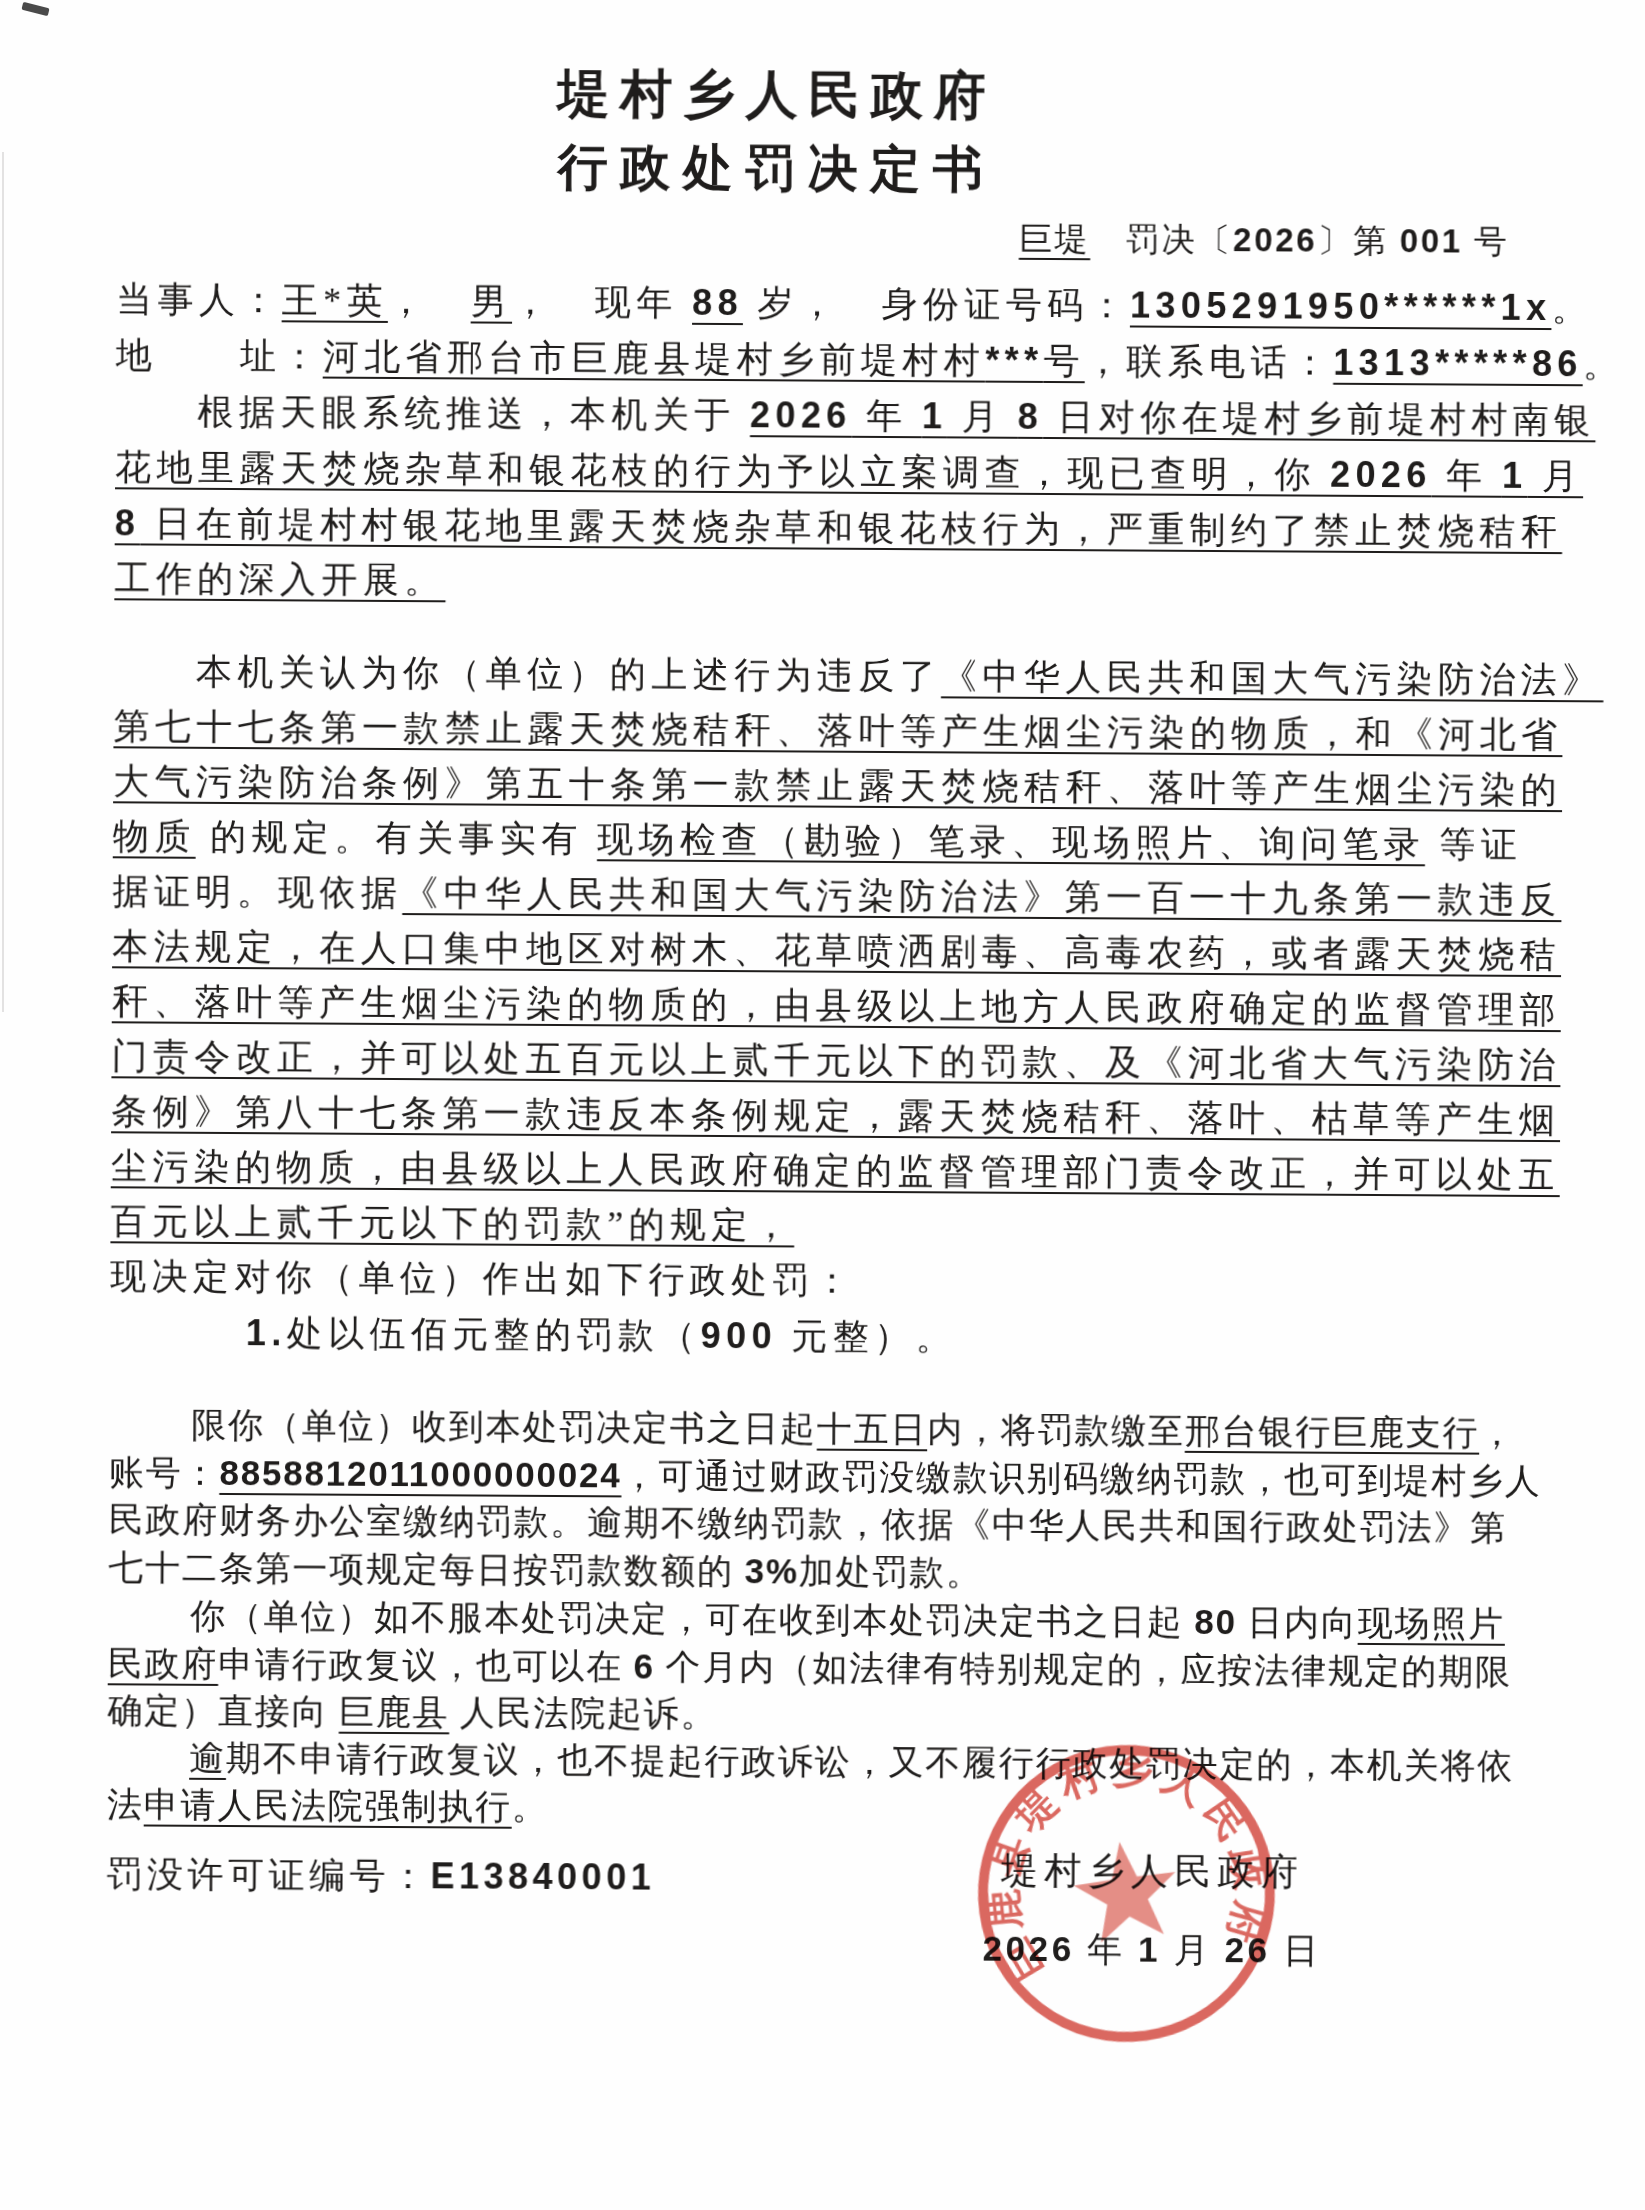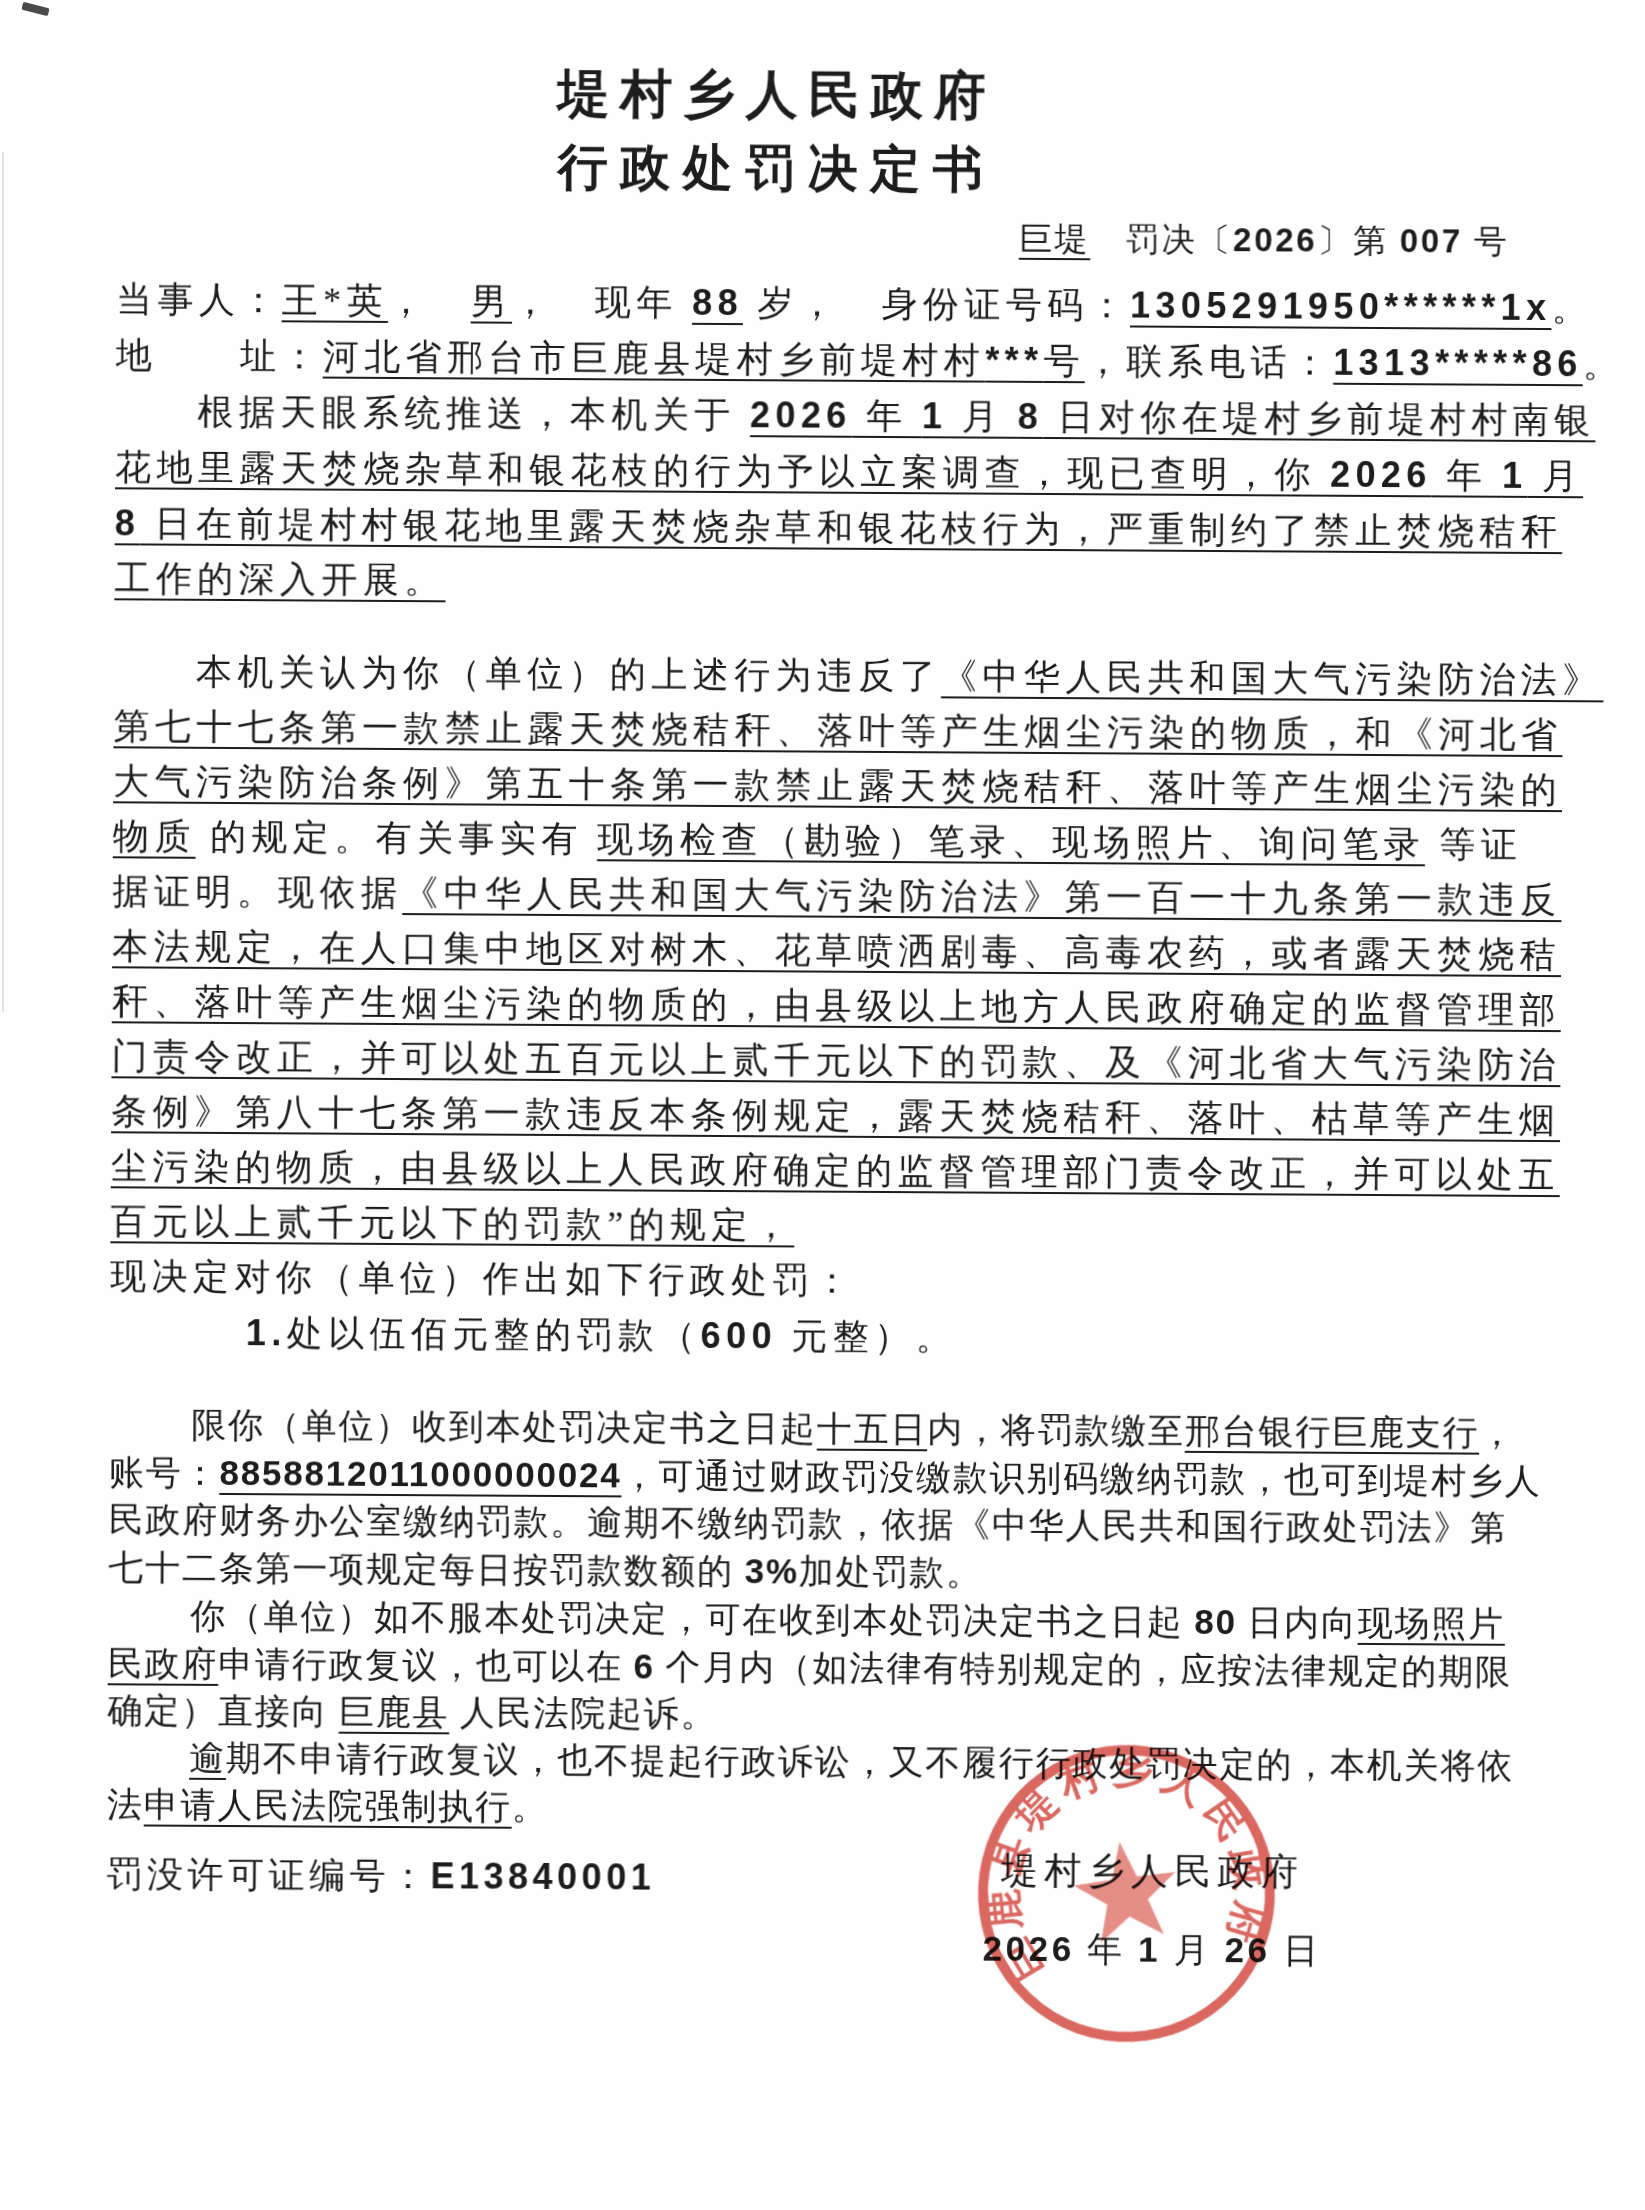--- a/index.html
+++ b/index.html
@@ -42,21 +42,21 @@
   <div class="mark-tl"></div>
   <div class="edge-line"></div>
 
   <div class="content">
 
     <div class="header">
       <div class="t1">堤村乡人民政府</div>
       <div class="t2">行政处罚决定书</div>
     </div>
 
-    <div class="docnum"><span class="u">巨堤</span><span class="">　罚决〔</span><span class="n">2026</span><span class="">〕第 </span><span class="n">007</span><span class=""> 号</span></div>
+    <div class="docnum"><span class="u">巨堤</span><span class="">　罚决〔</span><span class="n">2026</span><span class="">〕第 </span><span class="n">001</span><span class=""> 号</span></div>
 
     <div id="doc-body">
         <div class="block blk-a">
           <div class="line"><span class="">当事人：</span><span class="u">王*英</span><span class="">，　</span><span class="u">男</span><span class="">，　现年 </span><span class="u n">88</span><span class=""> 岁，　身份证号码：</span><span class="u n">1305291950******1x</span><span class="">。</span></div>
           <div class="line"><span class="">地　　址：</span><span class="u">河北省邢台市巨鹿县堤村乡前堤村村</span><span class="u n">***</span><span class="u">号</span><span class="">，联系电话：</span><span class="u n">1313*****86</span><span class="">。</span></div>
           <div class="line ind1"><span class="">根据天眼系统推送，本机关于 </span><span class="u n">2026</span><span class="u"> 年 </span><span class="u n">1</span><span class="u"> 月 </span><span class="u n">8</span><span class="u"> 日对你在堤村乡前堤村村南银</span></div>
           <div class="line"><span class="u">花地里露天焚烧杂草和银花枝的行为予以立案调查，现已查明，你 </span><span class="u n">2026</span><span class="u"> 年 </span><span class="u n">1</span><span class="u"> 月</span></div>
           <div class="line"><span class="u n">8</span><span class="u"> 日在前堤村村银花地里露天焚烧杂草和银花枝行为，严重制约了禁止焚烧秸秆</span></div>
           <div class="line"><span class="u">工作的深入开展。</span></div>
         </div>
@@ -66,21 +66,21 @@
           <div class="line"><span class="u">大气污染防治条例》第五十条第一款禁止露天焚烧秸秆、落叶等产生烟尘污染的</span></div>
           <div class="line"><span class="u">物质</span><span class=""> 的规定。有关事实有 </span><span class="u">现场检查（勘验）笔录、现场照片、询问笔录</span><span class=""> 等证</span></div>
           <div class="line"><span class="">据证明。现依据</span><span class="u">《中华人民共和国大气污染防治法》第一百一十九条第一款违反</span></div>
           <div class="line"><span class="u">本法规定，在人口集中地区对树木、花草喷洒剧毒、高毒农药，或者露天焚烧秸</span></div>
           <div class="line"><span class="u">秆、落叶等产生烟尘污染的物质的，由县级以上地方人民政府确定的监督管理部</span></div>
           <div class="line"><span class="u">门责令改正，并可以处五百元以上贰千元以下的罚款、及《河北省大气污染防治</span></div>
           <div class="line"><span class="u">条例》第八十七条第一款违反本条例规定，露天焚烧秸秆、落叶、枯草等产生烟</span></div>
           <div class="line"><span class="u">尘污染的物质，由县级以上人民政府确定的监督管理部门责令改正，并可以处五</span></div>
           <div class="line"><span class="u">百元以上贰千元以下的罚款”的规定，</span></div>
           <div class="line"><span class="">现决定对你（单位）作出如下行政处罚：</span></div>
-          <div class="line ind2"><span class="n">1.</span><span class="">处以伍佰元整的罚款（</span><span class="n">600</span><span class=""> 元整）。</span></div>
+          <div class="line ind2"><span class="n">1.</span><span class="">处以伍佰元整的罚款（</span><span class="n">900</span><span class=""> 元整）。</span></div>
         </div>
         <div class="block blk-c">
           <div class="line ind1"><span class="">限你（单位）收到本处罚决定书之日起</span><span class="u">十五日</span><span class="">内，将罚款缴至</span><span class="u">邢台银行巨鹿支行</span><span class="">，</span></div>
           <div class="line"><span class="">账号：</span><span class="u n">8858812011000000024</span><span class="">，可通过财政罚没缴款识别码缴纳罚款，也可到堤村乡人</span></div>
           <div class="line"><span class="">民政府财务办公室缴纳罚款。逾期不缴纳罚款，依据《中华人民共和国行政处罚法》第</span></div>
           <div class="line"><span class="">七十二条第一项规定每日按罚款数额的 </span><span class="n">3%</span><span class="">加处罚款。</span></div>
           <div class="line ind1"><span class="">你（单位）如不服本处罚决定，可在收到本处罚决定书之日起 </span><span class="n">80</span><span class=""> 日内向</span><span class="u">现场照片</span></div>
           <div class="line"><span class="u">民政府</span><span class="">申请行政复议，也可以在 </span><span class="n">6</span><span class=""> 个月内（如法律有特别规定的，应按法律规定的期限</span></div>
           <div class="line"><span class="">确定）直接向 </span><span class="u">巨鹿县</span><span class=""> 人民法院起诉。</span></div>
           <div class="line ind1"><span class="u">逾</span><span class="">期不申请行政复议，也不提起行政诉讼，又不履行行政处罚决定的，本机关将依</span></div>

